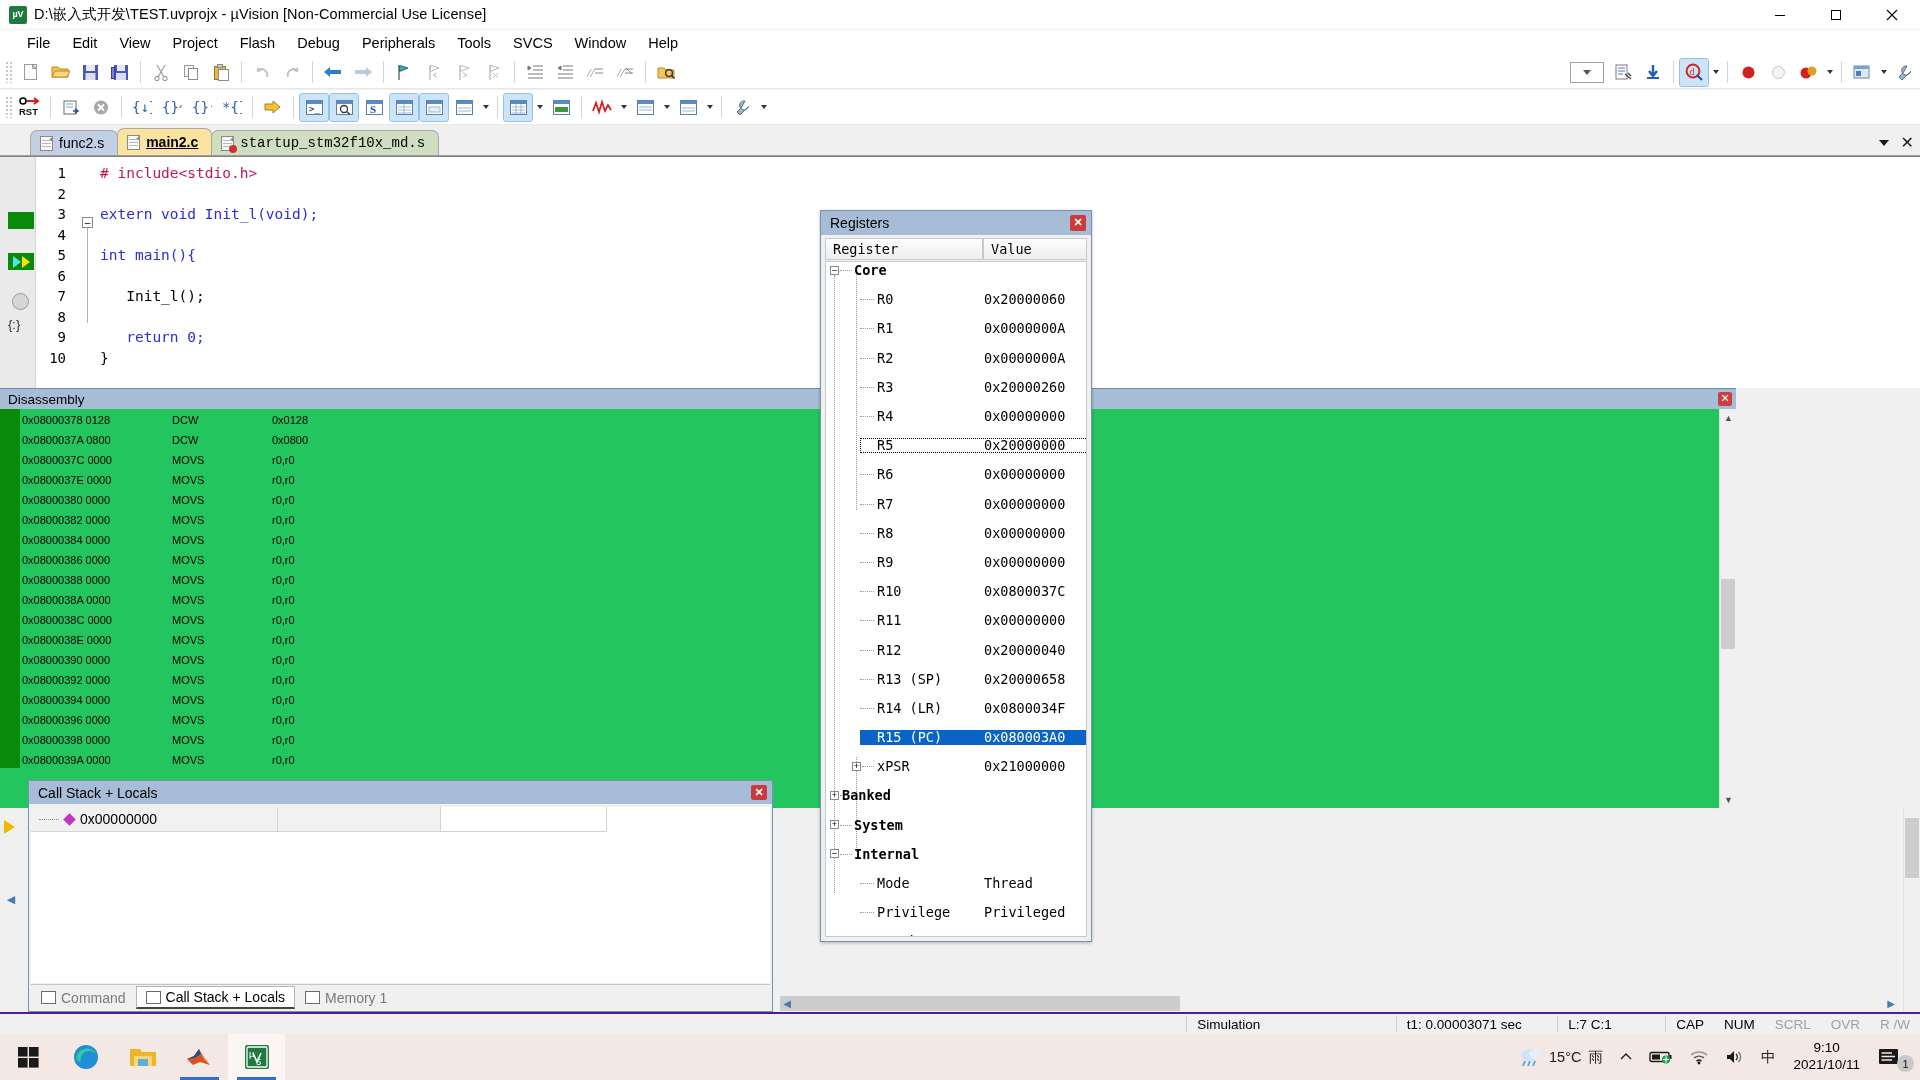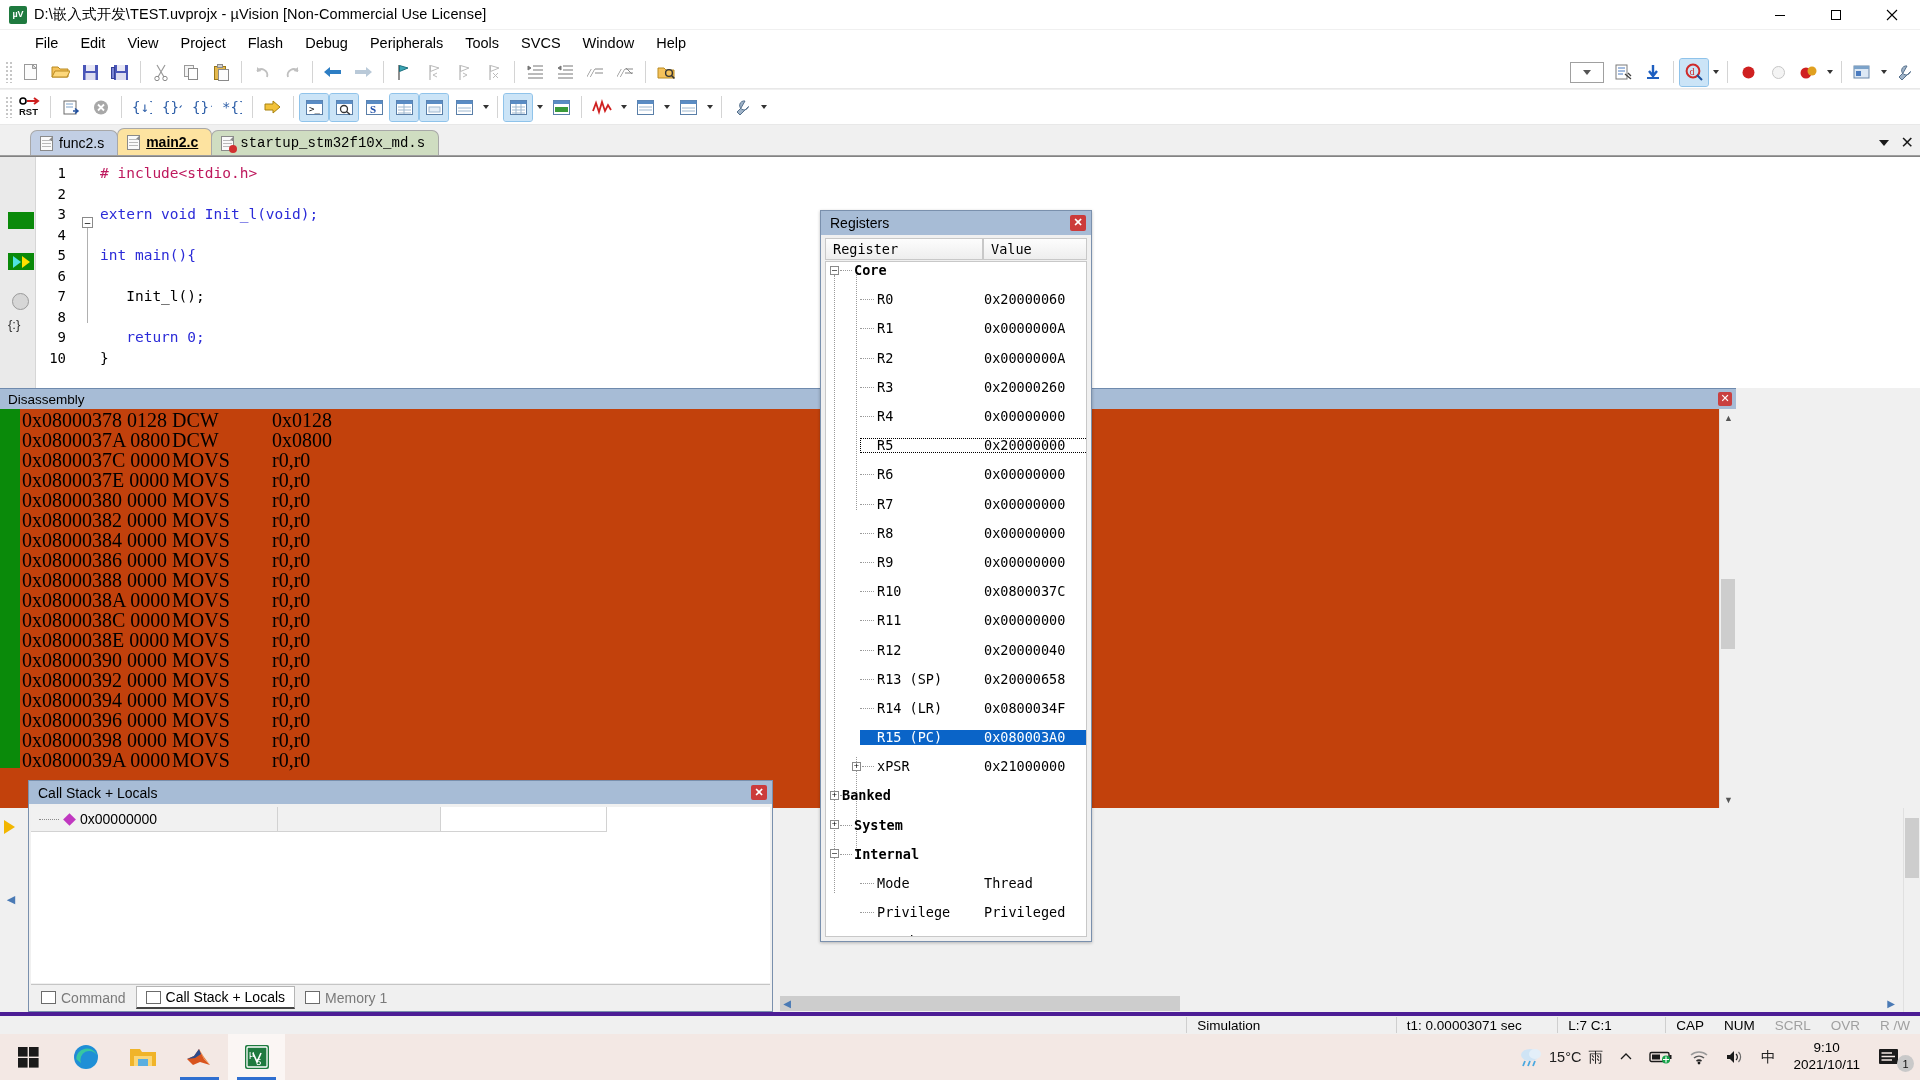--- a/index.html
+++ b/index.html
@@ -28,21 +28,21 @@
   .win-buttons { position:absolute; right:0; top:0; display:flex; height:30px; }
   .win-btn {
     width:56px; height:30px; display:flex; align-items:center; justify-content:center;
     font-size:14px; color:#000;
   }
   .win-btn svg { display:block; }
 
   
   .menubar {
     position:absolute; left:0; top:30px; width:1920px; height:26px;
-    background:#ffffff; display:flex; align-items:center; padding-left:24px;
+    background:#ffffff; display:flex; align-items:center; padding-left:16px;
   }
   .menu-item {
     font-size:14.5px; color:#000; padding:3px 11px; white-space:nowrap;
   }
 
   
   .toolbar {
     position:absolute; left:0; width:1920px; height:33px;
     background:#ffffff; display:flex; align-items:center;
     border-bottom:1px solid #e8e8e8;
@@ -171,34 +171,34 @@
     position:absolute; left:87px; width:1px; background:#b0b0b0;
   }
   .curly-icon {
     position:absolute; left:8px; font-size:13px; color:#333;
     font-family:"Liberation Sans", sans-serif;
   }
 
   
   .disasm {
     position:absolute; left:0; top:388px; width:1736px; height:420px;
-    background:#c2410c; border-top:1px solid #6f8aad;
+    background:#22c55e; border-top:1px solid #6f8aad;
   }
   .pane-title {
     height:20px; background:#a7bcd6; display:flex; align-items:center;
     padding-left:8px; font-size:13.5px; color:#000; position:relative;
   }
   .pane-x {
     position:absolute; right:4px; top:3px; width:14px; height:14px;
     background:#c94040; color:#fff; font-size:11px; line-height:13px;
     text-align:center; border-radius:2px; font-family:"Liberation Sans",sans-serif;
   }
   .disasm-body {
     position:absolute; left:0; top:20px; right:0; bottom:0; overflow:hidden;
-    font-family:Liberation Serif, serif; font-size:20px;
+    font-family:Liberation Sans, sans-serif; font-size:11px;
   }
   .disasm-strip {
     position:absolute; left:0; top:0; width:20px; bottom:40px; background:#0a8a0a;
   }
   .dis-line { position:absolute; left:22px; white-space:pre; color:#000; line-height:20px; }
   .dis-addr { display:inline-block; width:150px; }
   .dis-mn   { display:inline-block; width:100px; }
 
   
   .regwin {
@@ -302,21 +302,21 @@
   }
   .hscroll {
     position:absolute; height:17px; background:#f0f0f0;
   }
   .sb-thumb { position:absolute; background:#cdcdcd; }
   .sb-arrow { position:absolute; width:17px; height:17px; display:flex; align-items:center; justify-content:center; color:#555; font-size:9px; }
 
   
   .statusbar {
     position:absolute; left:0; bottom:46px; width:1920px; height:22px;
-    background:#f0f0f0; border-top:4px solid #4c1d95;
+    background:#f0f0f0; border-top:2px solid #4c1d95;
     display:flex; align-items:center; font-size:13.5px; color:#000;
   }
   .sb-cell { padding:0 10px; height:22px; display:flex; align-items:center; white-space:nowrap; }
   .sb-div { width:1px; height:16px; background:#cfcfcf; }
   .sb-dim { color:#a0a0a0; }
 
   
   .taskbar {
     position:absolute; left:0; bottom:0; width:1920px; height:46px;
     background:#f3e8e4; display:flex; align-items:center;

